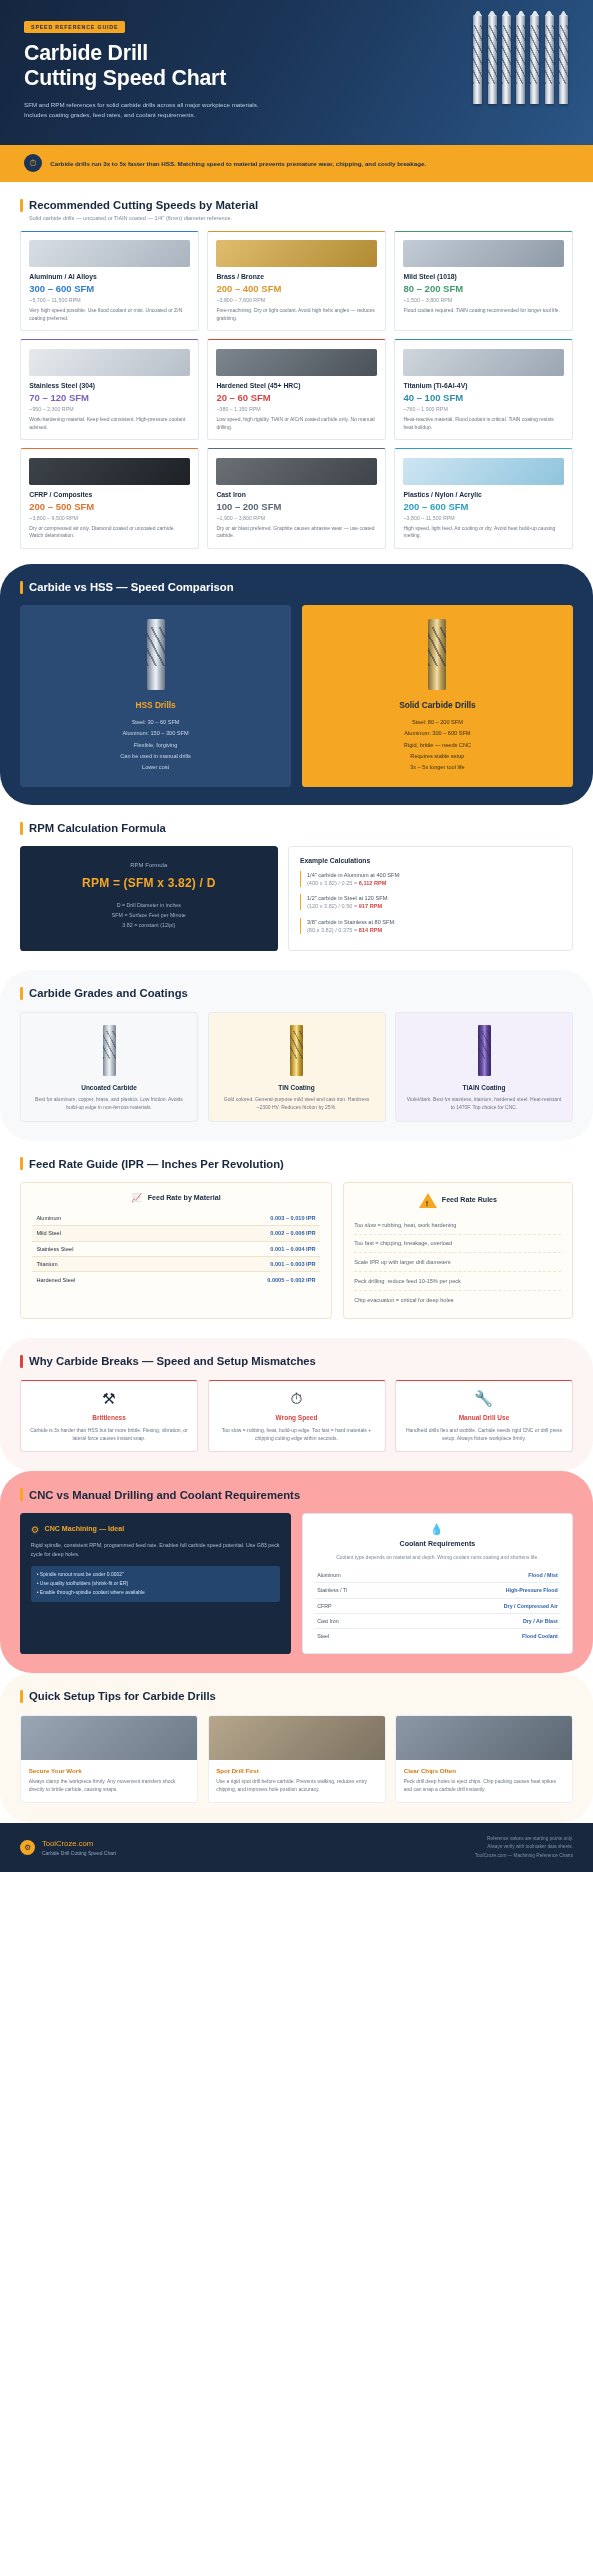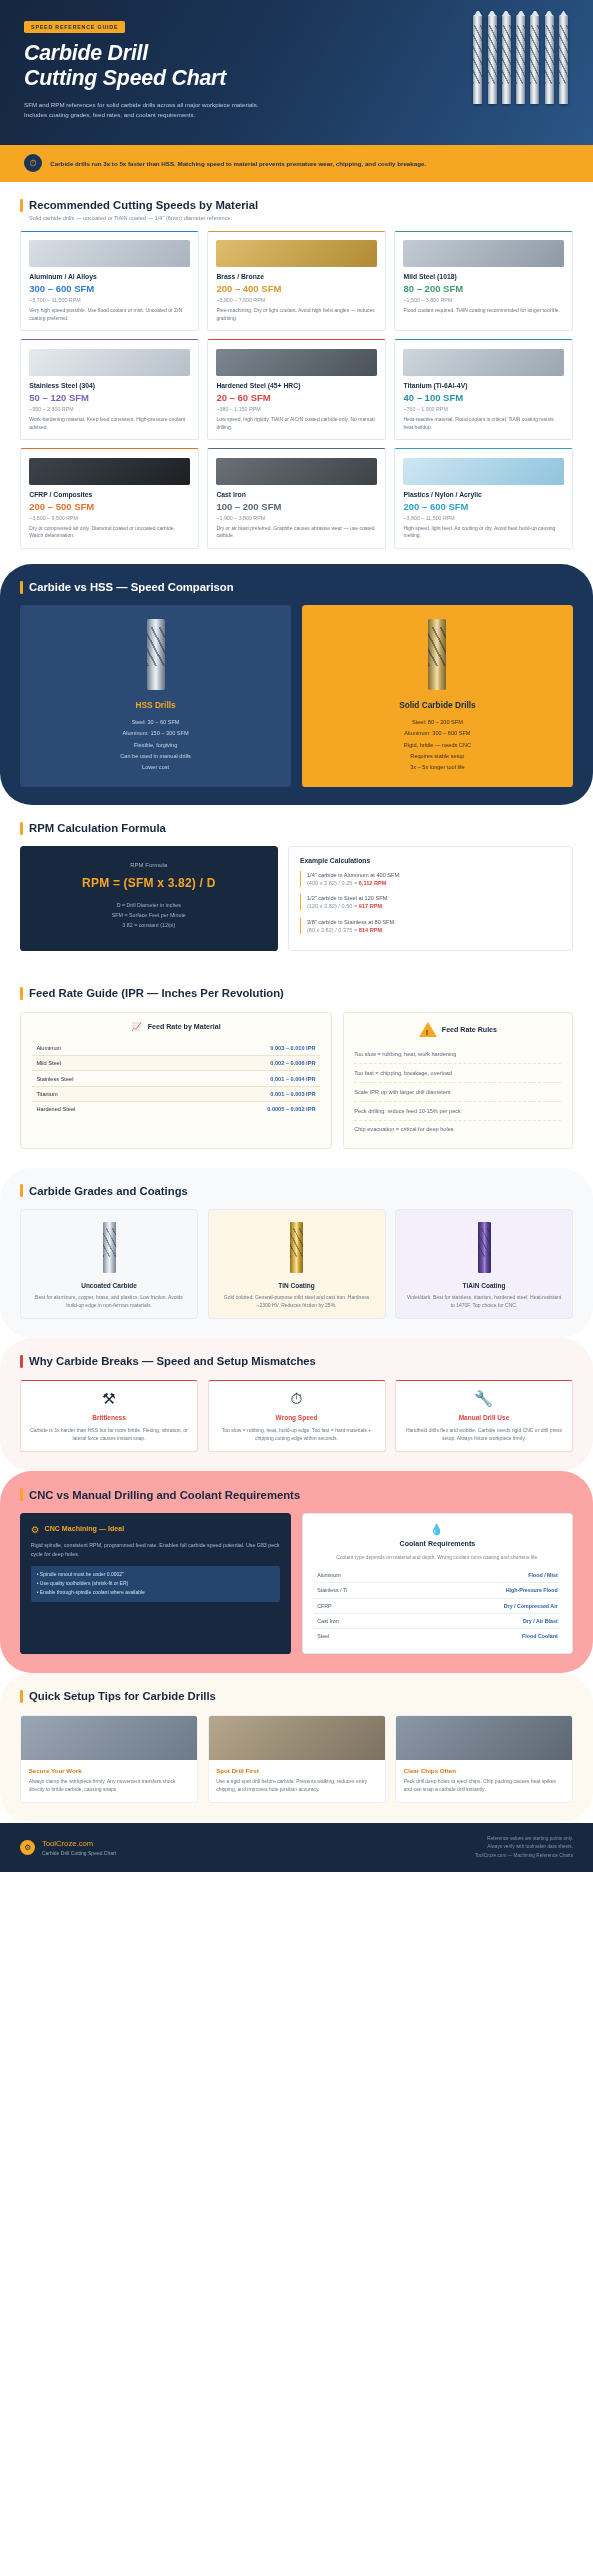--- a/index.html
+++ b/index.html
@@ -30,21 +30,20 @@
     border-radius: 1.8px;
     margin-bottom: 8.3px;
   }
   .hero h1 {
     color: #ffffff;
     font-size: 21.3px;
     line-height: 1.18;
     font-weight: bold;
     letter-spacing: -0.2px;
     max-width: 308px;
-    font-style: italic;
   }
   .hero p.sub {
     color: #b9cbe2;
     font-size: 6.2px;
     line-height: 1.7;
     margin-top: 8.3px;
     max-width: 249px;
   }
   .drills-art {
     position: absolute;
@@ -298,21 +297,21 @@
         <div class="mat-card" style="border-top-color: rgb(62, 154, 109);">
           <div class="mat-swatch" style="background:linear-gradient(135deg,#c3ccd5,#8d99a6)"></div>
           <div class="mat-name">Mild Steel (1018)</div>
           <div class="mat-speed" style="color:#3e9a6d">80 – 200 SFM</div>
           <div class="mat-rpm">~1,500 – 3,800 RPM</div>
           <div class="mat-note">Flood coolant required. TiAlN coating recommended for longer tool life.</div>
         </div>
         <div class="mat-card" style="border-top-color: rgb(122, 99, 192);">
           <div class="mat-swatch" style="background:linear-gradient(135deg,#e6eaee,#b6bfc9)"></div>
           <div class="mat-name">Stainless Steel (304)</div>
-          <div class="mat-speed" style="color:#7a63c0">50 – 120 SFM</div>
+          <div class="mat-speed" style="color:#7a63c0">70 – 120 SFM</div>
           <div class="mat-rpm">~950 – 2,300 RPM</div>
           <div class="mat-note">Work-hardening material. Keep feed consistent. High-pressure coolant advised.</div>
         </div>
         <div class="mat-card" style="border-top-color: rgb(214, 69, 65);">
           <div class="mat-swatch" style="background:linear-gradient(135deg,#7d868f,#4a5158)"></div>
           <div class="mat-name">Hardened Steel (45+ HRC)</div>
           <div class="mat-speed" style="color:#d64541">20 – 60 SFM</div>
           <div class="mat-rpm">~380 – 1,150 RPM</div>
           <div class="mat-note">Low speed, high rigidity. TiAlN or AlCrN coated carbide only. No manual drilling.</div>
         </div>
@@ -408,20 +407,45 @@
             </div>
             <div class="ex-item">
               <div class="ex-top">3/8" carbide in Stainless at 80 SFM:</div>
               <div class="ex-calc">(80 x 3.82) / 0.375 = <b>814 RPM</b></div>
             </div>
           </div>
       </div>
     </div>
   </div>
 
+  <div class="section alt">
+    <div class="sec-head">
+      <div class="sec-bar"></div>
+      <div class="sec-title">Carbide Grades and Coatings</div>
+    </div>
+    <div style="height:9.5px"></div>
+    <div class="coat-grid">
+      <div class="coat-card c1">
+        <div class="coat-bit"></div>
+        <div class="coat-name">Uncoated Carbide</div>
+        <div class="coat-desc">Best for aluminum, copper, brass, and plastics. Low friction. Avoids build-up edge in non-ferrous materials.</div>
+      </div>
+      <div class="coat-card c2">
+        <div class="coat-bit gold"></div>
+        <div class="coat-name">TiN Coating</div>
+        <div class="coat-desc">Gold colored. General-purpose mild steel and cast iron. Hardness ~2300 HV. Reduces friction by 25%.</div>
+      </div>
+      <div class="coat-card c3">
+        <div class="coat-bit purple"></div>
+        <div class="coat-name">TiAlN Coating</div>
+        <div class="coat-desc">Violet/dark. Best for stainless, titanium, hardened steel. Heat-resistant to 1470F. Top choice for CNC.</div>
+      </div>
+    </div>
+  </div>
+
   <div class="section">
     <div class="sec-head">
       <div class="sec-bar"></div>
       <div class="sec-title">Feed Rate Guide (IPR — Inches Per Revolution)</div>
     </div>
     <div style="height:9.5px"></div>
     <div class="feed-grid">
       <div class="panel">
         <div class="panel-head">
           <span style="font-size:9px;color:#d64541;">📈</span>
@@ -459,45 +483,20 @@
             </span>
           <span class="ttl">Feed Rate Rules</span>
         </div>
         <div id="feed-rules">
             <div class="rule-item">Too slow = rubbing, heat, work hardening</div>
             <div class="rule-item">Too fast = chipping, breakage, overload</div>
             <div class="rule-item">Scale IPR up with larger drill diameters</div>
             <div class="rule-item">Peck drilling: reduce feed 10-15% per peck</div>
             <div class="rule-item">Chip evacuation = critical for deep holes</div>
           </div>
-      </div>
-    </div>
-  </div>
-
-  <div class="section alt">
-    <div class="sec-head">
-      <div class="sec-bar"></div>
-      <div class="sec-title">Carbide Grades and Coatings</div>
-    </div>
-    <div style="height:9.5px"></div>
-    <div class="coat-grid">
-      <div class="coat-card c1">
-        <div class="coat-bit"></div>
-        <div class="coat-name">Uncoated Carbide</div>
-        <div class="coat-desc">Best for aluminum, copper, brass, and plastics. Low friction. Avoids build-up edge in non-ferrous materials.</div>
-      </div>
-      <div class="coat-card c2">
-        <div class="coat-bit gold"></div>
-        <div class="coat-name">TiN Coating</div>
-        <div class="coat-desc">Gold colored. General-purpose mild steel and cast iron. Hardness ~2300 HV. Reduces friction by 25%.</div>
-      </div>
-      <div class="coat-card c3">
-        <div class="coat-bit purple"></div>
-        <div class="coat-name">TiAlN Coating</div>
-        <div class="coat-desc">Violet/dark. Best for stainless, titanium, hardened steel. Heat-resistant to 1470F. Top choice for CNC.</div>
       </div>
     </div>
   </div>
 
   <div class="section" style="background:#fdf4f4;">
     <div class="sec-head">
       <div class="sec-bar red"></div>
       <div class="sec-title">Why Carbide Breaks — Speed and Setup Mismatches</div>
     </div>
     <div style="height:9.5px"></div>

